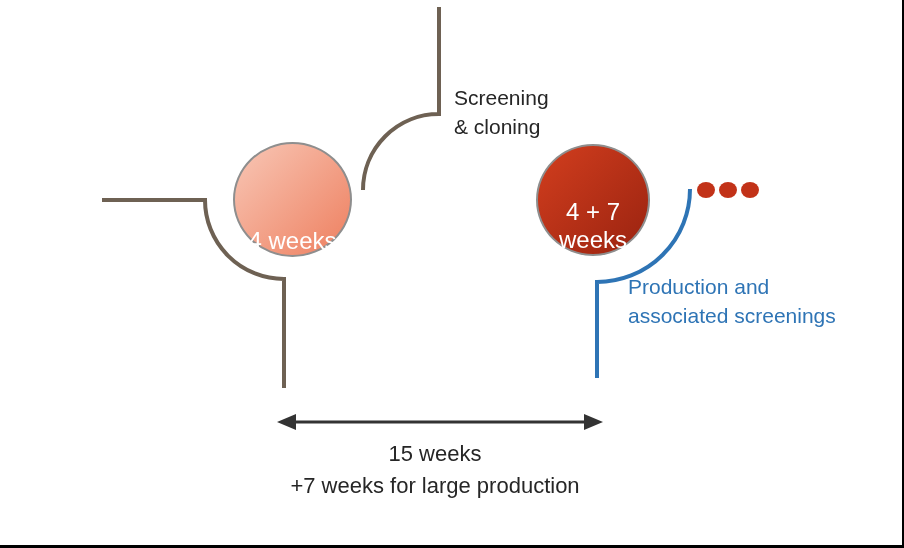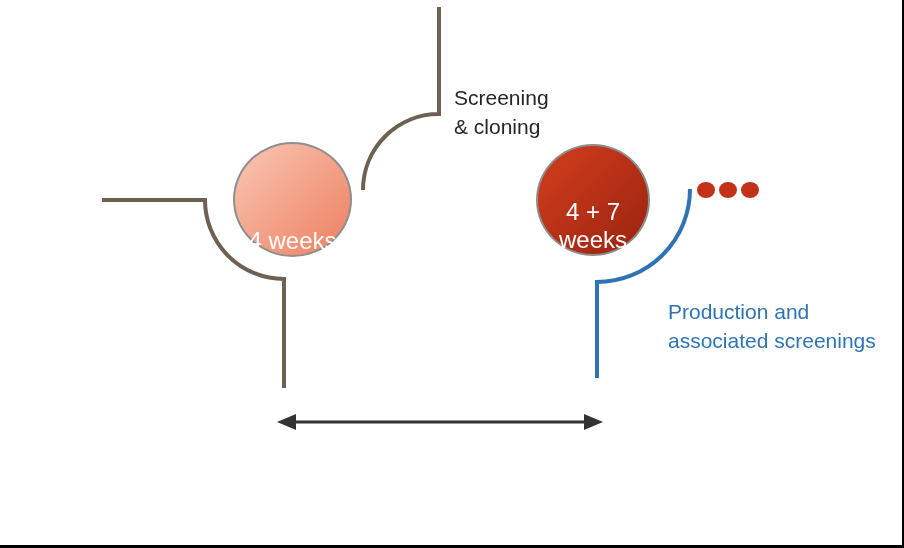--- a/index.html
+++ b/index.html
@@ -6,21 +6,21 @@
   body { background:#fff; font-family:"Liberation Sans", sans-serif; }
   .canvas {
     position:relative; width:904px; height:548px; background:#ffffff;
     border-right:2px solid #000; border-bottom:3px solid #000; overflow:hidden;
   }
   .lines { position:absolute; left:0; top:0; width:904px; height:548px; }
   .txt { position:absolute; white-space:pre-line; color:#262626; }
   .lbl { font-size:21px; line-height:29px; }
   .immun { left:28px; top:213px; width:157px; text-align:right; }
   .screen { left:454px; top:83px; text-align:left; }
-  .prod { left:628px; top:297px; text-align:left; color:#2E74B5;margin-left:40px; }
+  .prod { left:628px; top:272px; text-align:left; color:#2E74B5; }
   .timeline { left:232px; top:438px; width:406px; text-align:center; font-size:22px; line-height:32px; }
   .circle {
     position:absolute; border-radius:50%; border:2px solid #8E8E8E;
     display:flex; align-items:flex-end; justify-content:center;
     color:#ffffff; font-size:24px; line-height:28px; text-align:center; white-space:pre-line;
   }
   .c1 { left:233px; top:142px; width:119px; height:115px;
         background:linear-gradient(135deg,#F8C7B6 0%,#EE7F5F 100%); }
   .c2 { left:383px; top:143px; width:114px; height:113px;
         background:linear-gradient(135deg,#F4694A 0%,#E34A20 100%); }
@@ -63,14 +63,16 @@
     <span>4 + 7
 weeks</span>
   </div>
 
   <div class="dots">
     <div class="dot"></div>
     <div class="dot"></div>
     <div class="dot"></div>
   </div>
 
+  <div class="txt timeline">15 weeks
++7 weeks for large production</div>
 
 </div>
 
 </body></html>

